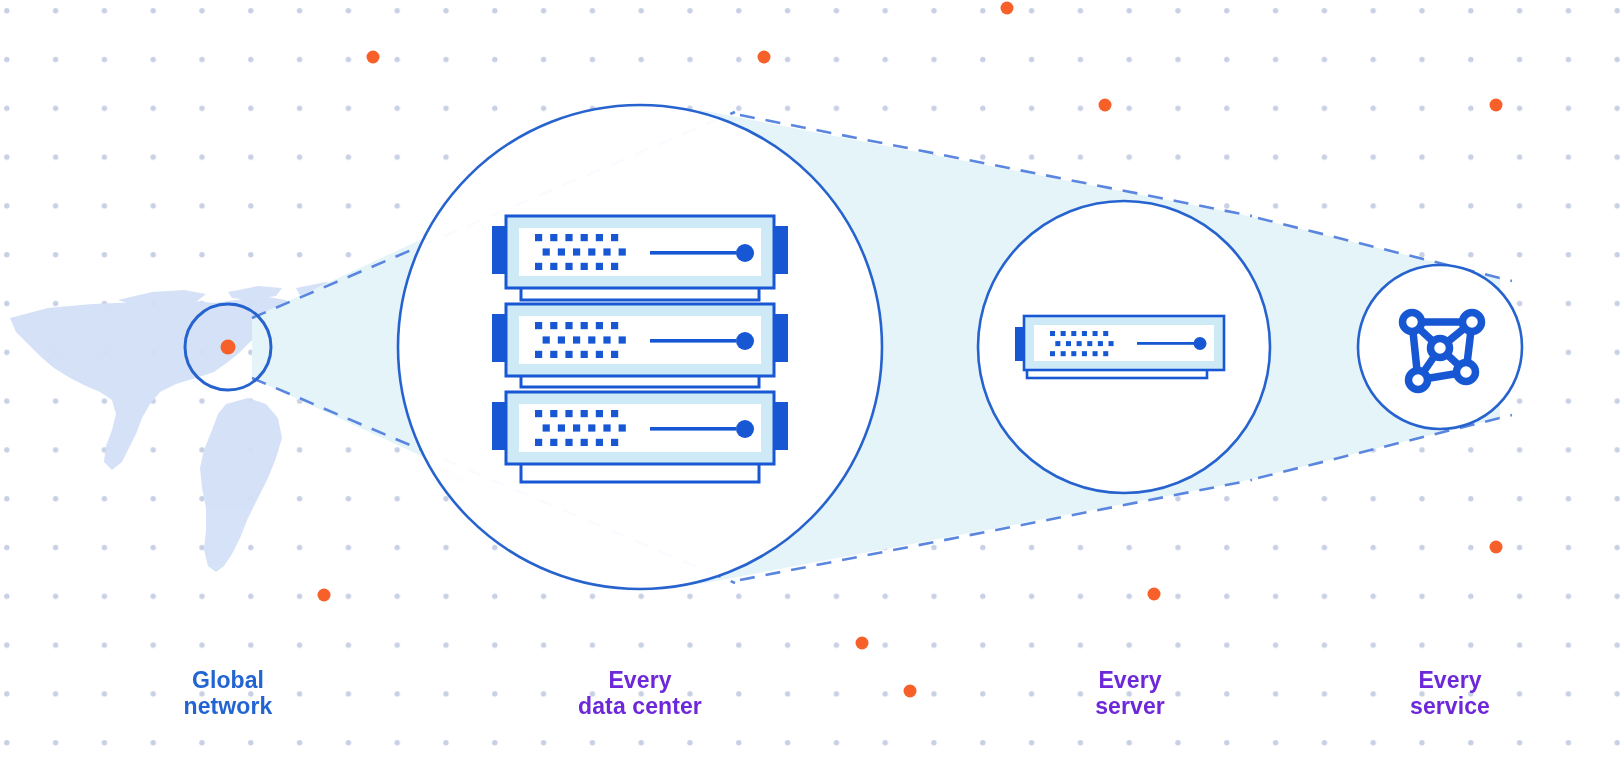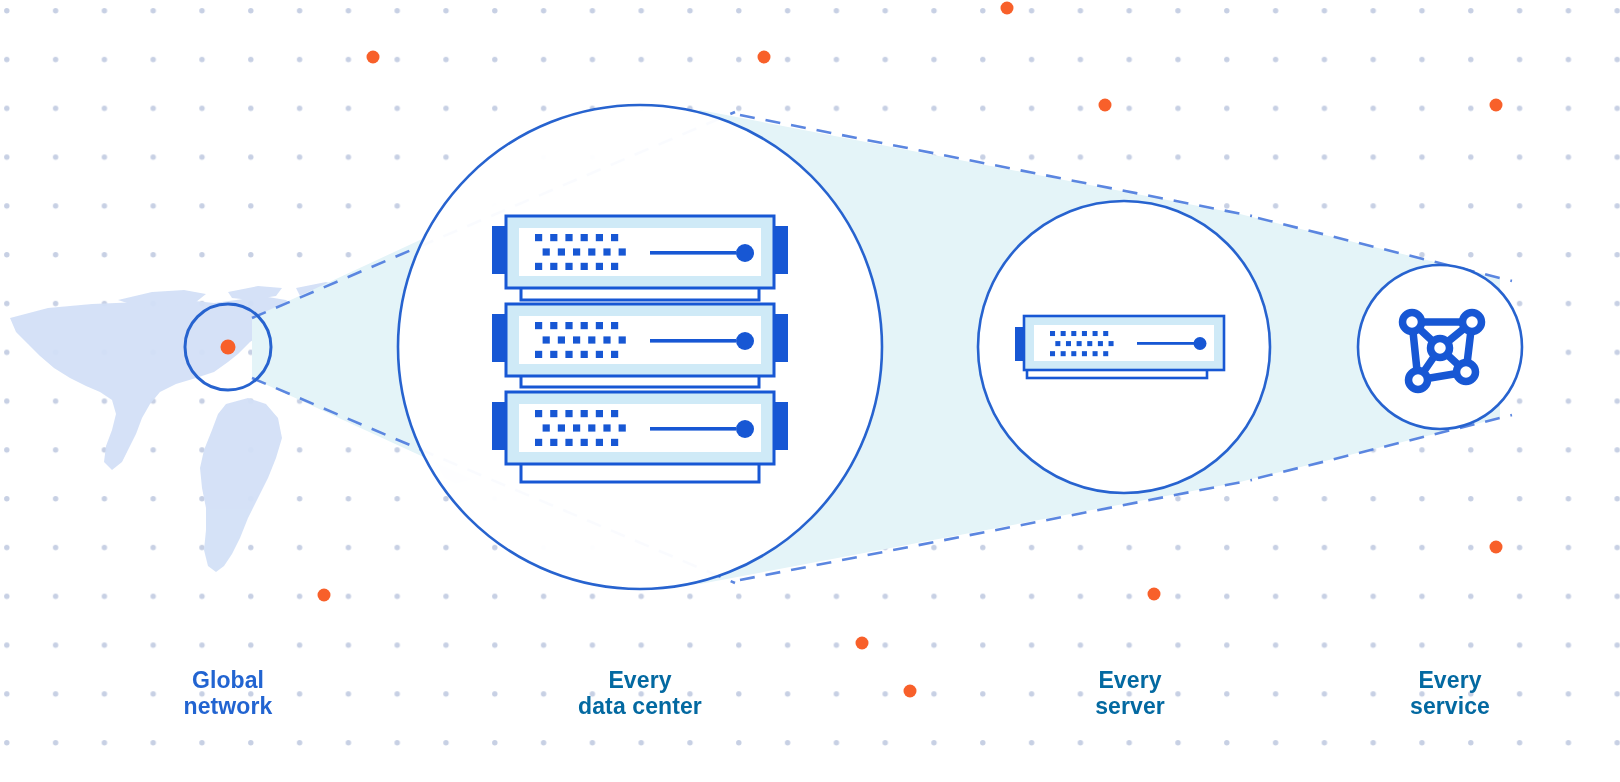--- a/index.html
+++ b/index.html
@@ -23,21 +23,21 @@
     position: absolute;
     text-align: center;
     font-family: "Liberation Sans", sans-serif;
     font-size: 23px;
     font-weight: 700;
     line-height: 1.12;
     letter-spacing: 0.1px;
     white-space: pre-line;
     user-select: none;
   }
-  .label.dark { color: #0369a1; }
+  .label.dark { color: #6d28d9; }
   .label.blue { color: #2264d1; }
 
   #label-global      { left: 128px;  top: 668px; width: 200px; }
   #label-datacenter  { left: 540px;  top: 668px; width: 200px; }
   #label-server      { left: 1030px; top: 668px; width: 200px; }
   #label-service     { left: 1350px; top: 668px; width: 200px; }
 </style>
 </head>
 <body>
 

